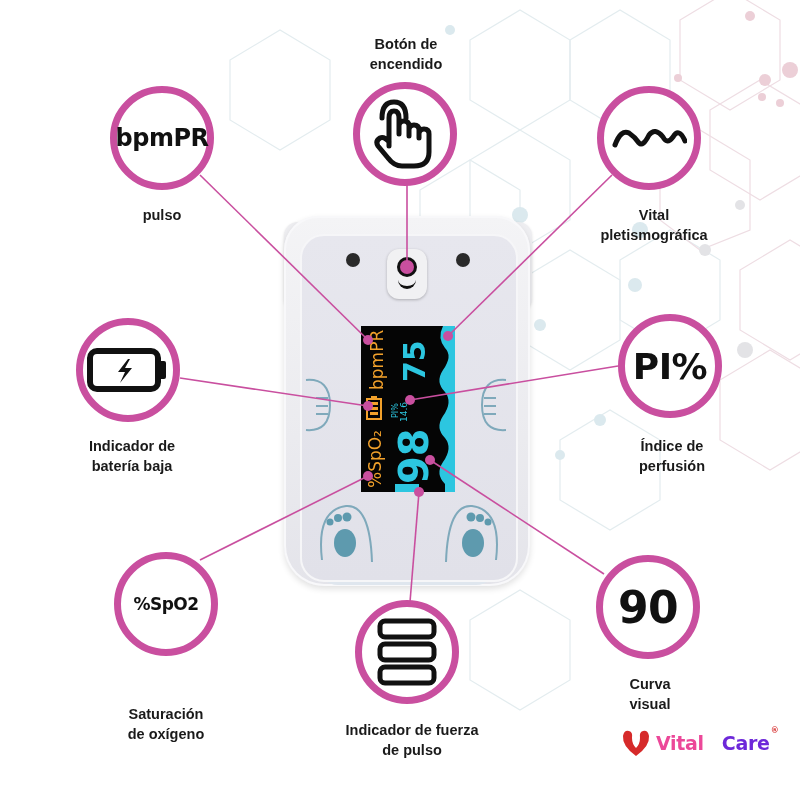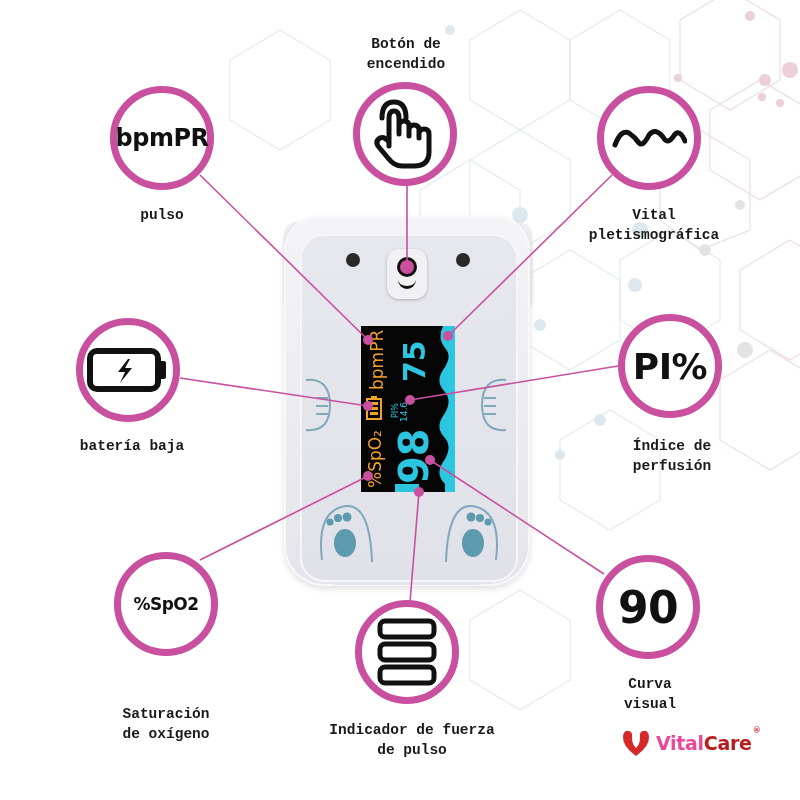--- a/index.html
+++ b/index.html
@@ -18,21 +18,21 @@
     border: 7px solid #c94f9f; background: #ffffff;
     display: flex; align-items: center; justify-content: center;
     z-index: 4;
   }
   .circle-text {
     font-family: "DejaVu Sans", sans-serif; font-weight: bold; color: #111;
     letter-spacing: -0.5px;
   }
   .feature-label {
     position: absolute; z-index: 4;
-    font-family: Liberation Mono, monospace; font-weight: bold;
+    font-family: Liberation Sans, sans-serif; font-weight: bold;
     font-size: 14.5px; line-height: 20px; color: #1a1a1a; text-align: center;
     white-space: nowrap;
   }
   .feature-label span { display: block; }
 
   
   .device { position: absolute; z-index: 2; }
   .device-shell {
     position: absolute; left: 284px; top: 216px; width: 246px; height: 370px;
     background: linear-gradient(180deg, #f4f4f6 0%, #ebebef 60%, #e4e4ea 100%);
@@ -73,21 +73,21 @@
   }
   .disp-rot { position: absolute; transform: rotate(-90deg); transform-origin: left top; white-space: nowrap; }
   .disp-orange { color: #f2a12b; }
   .disp-cyan { color: #2cc6e0; }
   .paw { position: absolute; }
 
   
   .brand { position: absolute; left: 620px; top: 728px; z-index: 4; display: flex; align-items: center; }
   .brand-name { font-family: "DejaVu Sans", sans-serif; font-weight: bold; font-size: 19px; letter-spacing: -0.3px; margin-left: 4px; }
   .brand-vital { color: #ec4899; }
-  .brand-care { color: #b91c1c; }
+  .brand-care { color: #6d28d9; padding-left: 18px; }
   .brand-reg { font-size: 8px; color: #d62a2a; vertical-align: top; position: relative; top: -6px; margin-left: 1px; }
 </style>
 </head>
 <body>
 
 <svg class="bg-pattern" width="800" height="800" viewBox="0 0 800 800">
   <g fill="none" stroke="#e3ecef" stroke-width="1.2">
     <path d="M470 40 L520 10 L570 40 L570 100 L520 130 L470 100 Z"></path>
     <path d="M570 40 L620 10 L670 40 L670 100 L620 130 L570 100 Z"></path>
     <path d="M520 130 L570 160 L570 220 L520 250 L470 220 L470 160 Z"></path>
@@ -245,20 +245,21 @@
 </div>
 
 <div class="feature-circle" style="left:76px; top:318px;">
   <svg width="84" height="46" viewBox="0 0 84 46">
     <rect x="4" y="4" width="68" height="38" rx="7" fill="none" stroke="#111" stroke-width="6"></rect>
     <rect x="72" y="14" width="8" height="18" rx="2" fill="#111"></rect>
     <path d="M42 12 L32 25 L39 25 L34 36 L46 21 L39 21 L44 12 Z" fill="#111"></path>
   </svg>
 </div>
 <div class="feature-label" style="left:62px; top:436px; width:140px;">
+  <span>Indicador de</span>
   <span>batería baja</span>
 </div>
 
 <div class="feature-circle" style="left:618px; top:314px;">
   <span class="circle-text" style="font-size:36px;">PI%</span>
 </div>
 <div class="feature-label" style="left:604px; top:436px; width:136px;">
   <span>Índice de</span>
   <span>perfusión</span>
 </div>

